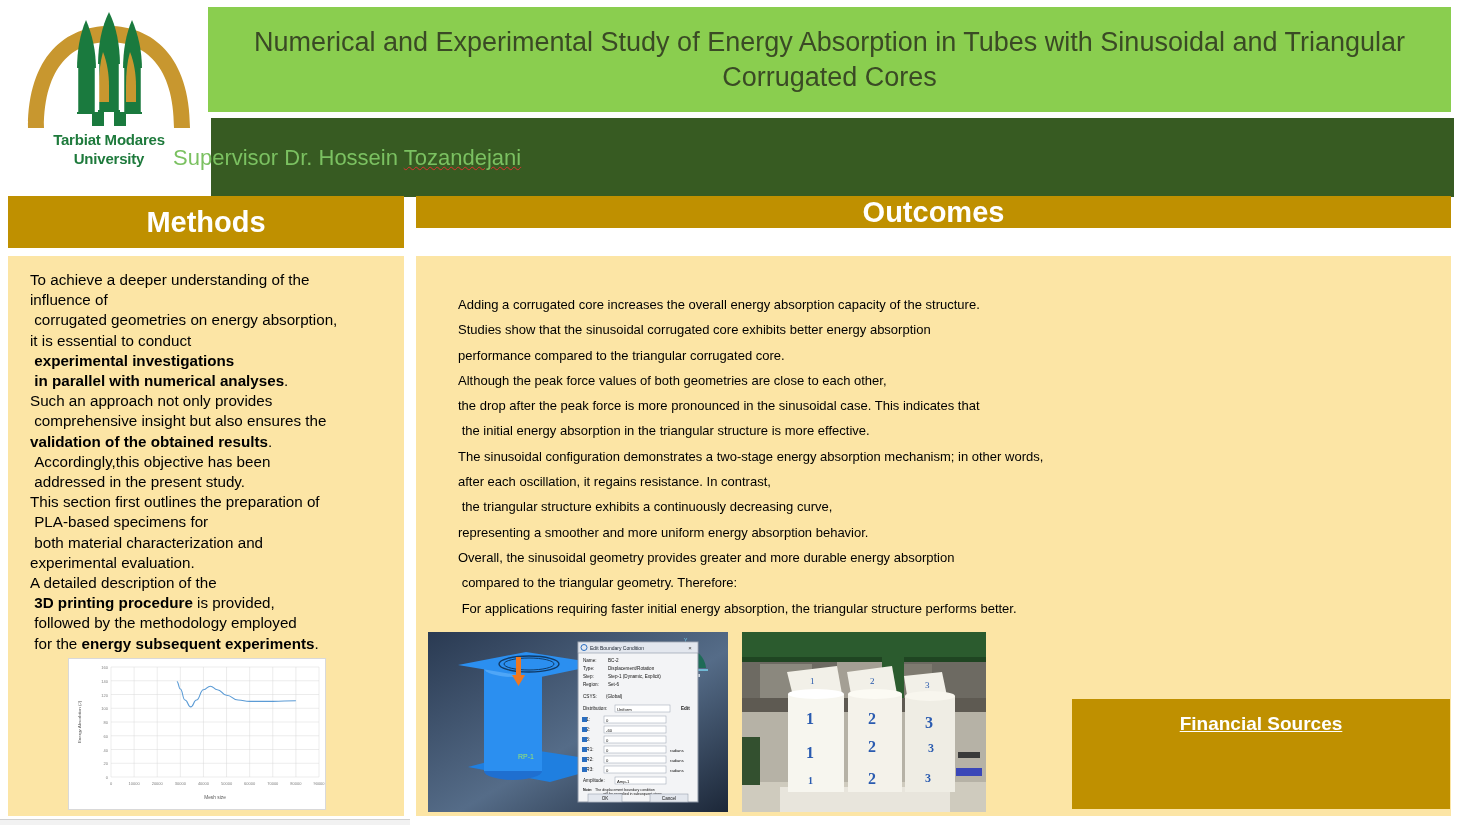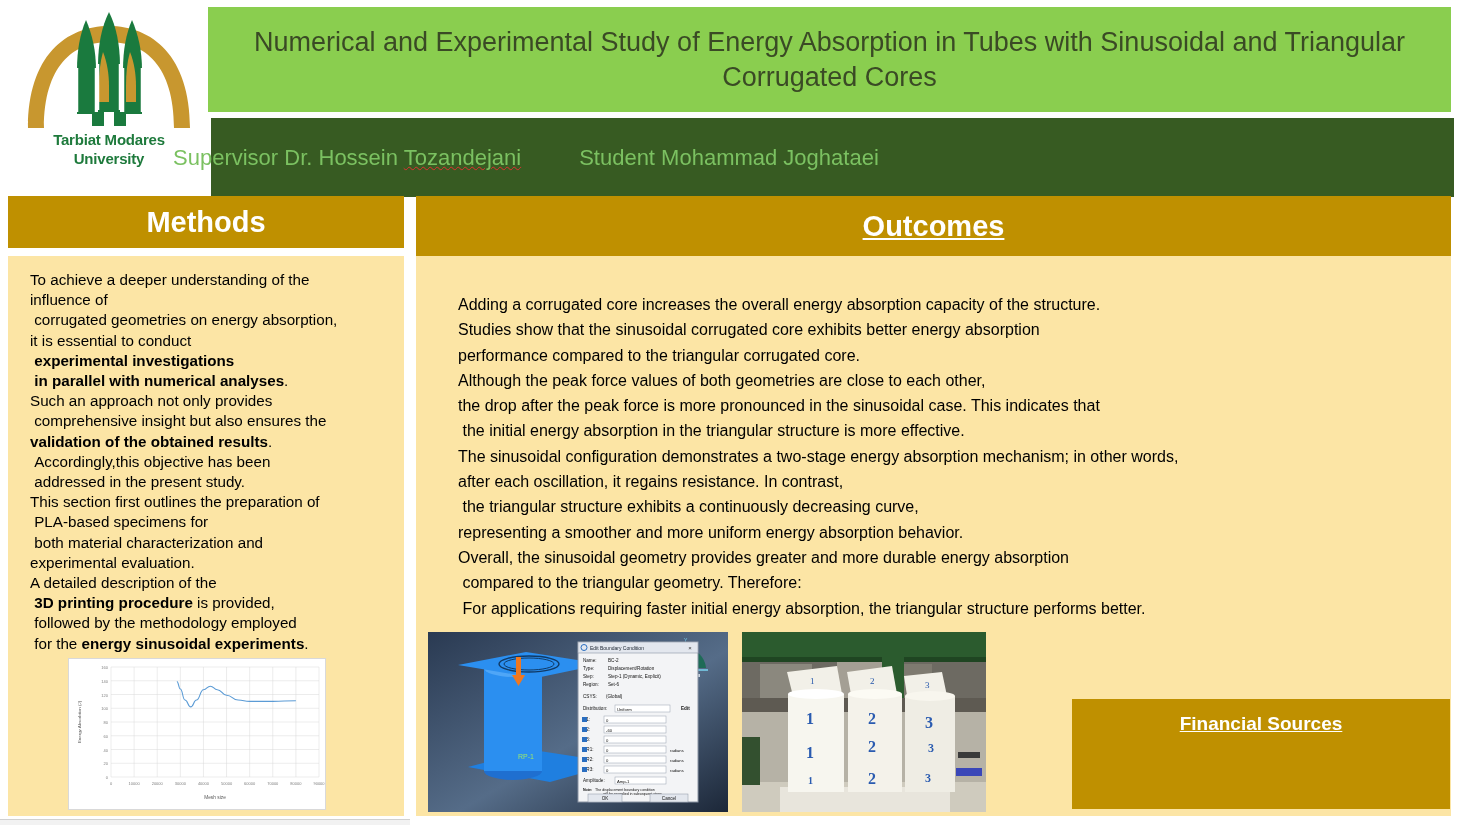--- a/index.html
+++ b/index.html
@@ -97,21 +97,21 @@
     color: #ffffff;
     font-weight: bold;
     font-size: 29px;
   }
   .sec-head.methods {
     left: 8px; top: 196px;
     width: 396px; height: 52px;
   }
   .sec-head.outcomes {
     left: 416px; top: 196px;
-    width: 1035px; height: 60px; text-decoration: underline;
+    width: 1035px; height: 32px;
   }
 
   
   .methods-panel {
     position: absolute;
     left: 8px; top: 256px;
     width: 396px; height: 560px;
     background: #FCE5A5;
     box-sizing: border-box;
     padding: 14px 16px 8px 22px;
@@ -140,21 +140,21 @@
     position: absolute;
     left: 416px; top: 256px;
     width: 1035px; height: 560px;
     background: #FCE5A5;
     box-sizing: border-box;
   }
   .outcomes-text {
     position: absolute;
     left: 42px; top: 36px;
     width: 980px;
-    font-size: 16px;
+    font-size: 13px;
     line-height: 25.3px;
     color: #000000;
     white-space: pre-wrap;
   }
 
   
   .img-cad {
     position: absolute;
     left: 428px; top: 632px;
     width: 300px; height: 180px;
@@ -236,21 +236,20 @@
     </div>
   </div>
 
   <div class="title-band">
     <div class="title-text">Numerical and Experimental Study of Energy Absorption in Tubes with Sinusoidal and Triangular Corrugated Cores</div>
   </div>
 
   <div class="subtitle-band">
     <div class="subtitle-inner">
       <div class="subtitle-text"><span>Supervisor Dr. Hossein </span><span class="spell-underline">Tozandejani</span></div>
-      <div class="subtitle-text">Student Mohammad Joghataei</div>
     </div>
   </div>
 </div>
 
 <div class="sec-head methods">
   <span>Methods</span>
 </div>
 <div class="sec-head outcomes">
   <span>Outcomes</span>
 </div>
@@ -267,21 +266,21 @@
 </span><b>validation of the obtained results</b><span>.
  Accordingly,this objective has been
  addressed in the present study.
 This section first outlines the preparation of
  PLA-based specimens for
  both material characterization and
 experimental evaluation.
 A detailed description of the
  </span><b>3D printing procedure</b><span> is provided,
  followed by the methodology employed
- for the </span><b>energy sinusoidal experiments</b><span>.</span></div>
+ for the </span><b>energy subsequent experiments</b><span>.</span></div>
 </div>
 
 <div class="chart-wrap">
   <svg class="chart-svg" id="chart-svg" width="256" height="150" viewBox="0 0 256 150">
       <line x1="42" y1="118" x2="250" y2="118" stroke="#D9D9D9" stroke-width="0.5"></line>
       <line x1="42" y1="104.25" x2="250" y2="104.25" stroke="#D9D9D9" stroke-width="0.5"></line>
       <line x1="42" y1="90.5" x2="250" y2="90.5" stroke="#D9D9D9" stroke-width="0.5"></line>
       <line x1="42" y1="76.75" x2="250" y2="76.75" stroke="#D9D9D9" stroke-width="0.5"></line>
       <line x1="42" y1="63" x2="250" y2="63" stroke="#D9D9D9" stroke-width="0.5"></line>
       <line x1="42" y1="49.25" x2="250" y2="49.25" stroke="#D9D9D9" stroke-width="0.5"></line>

